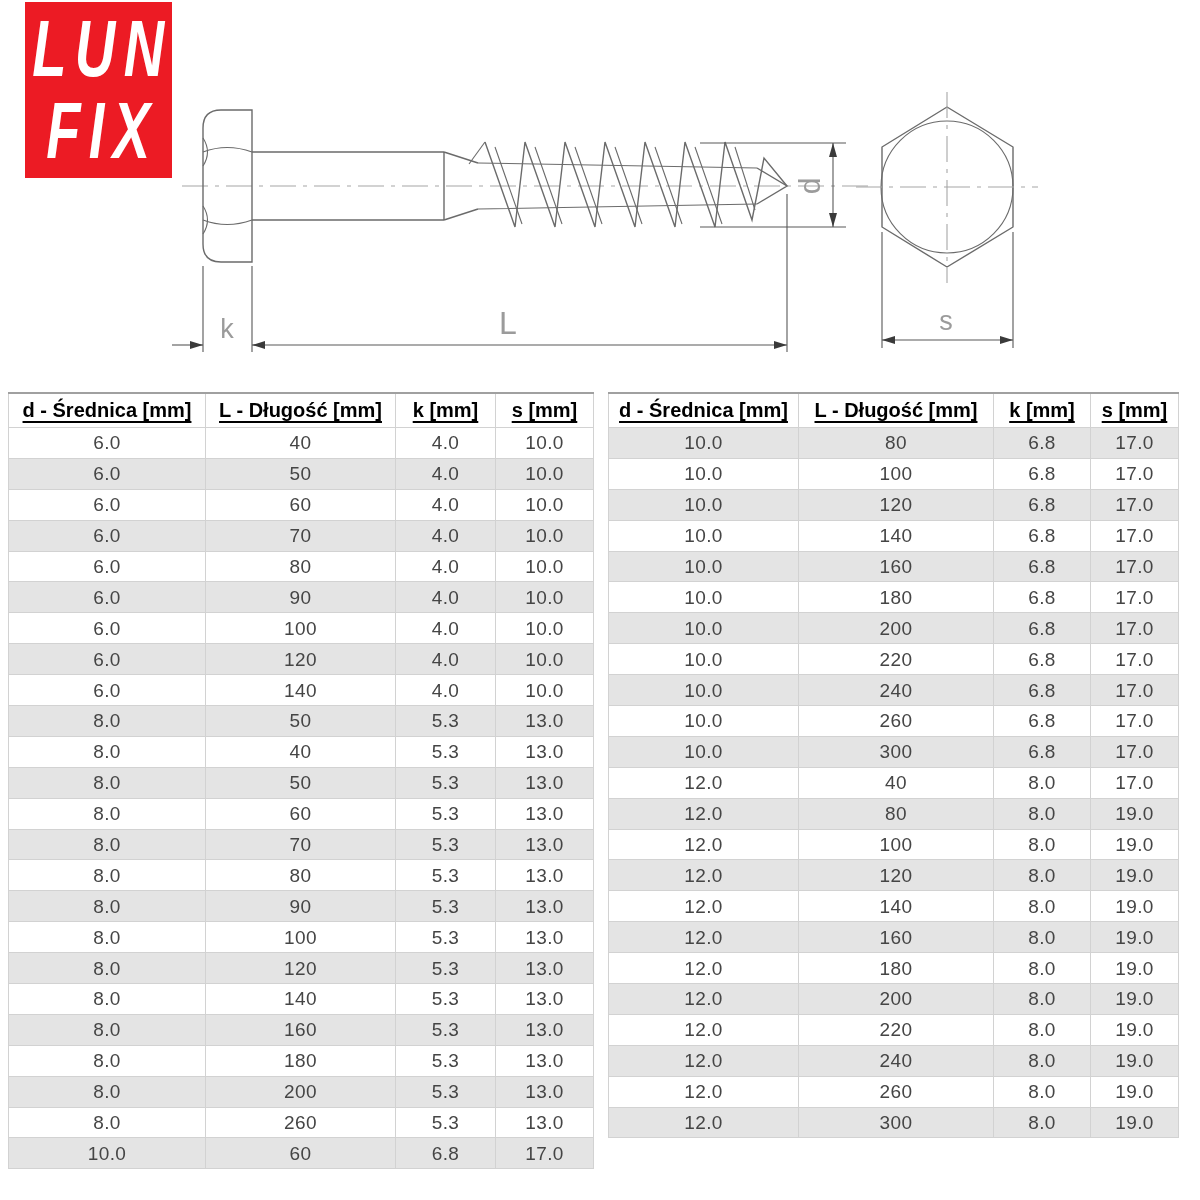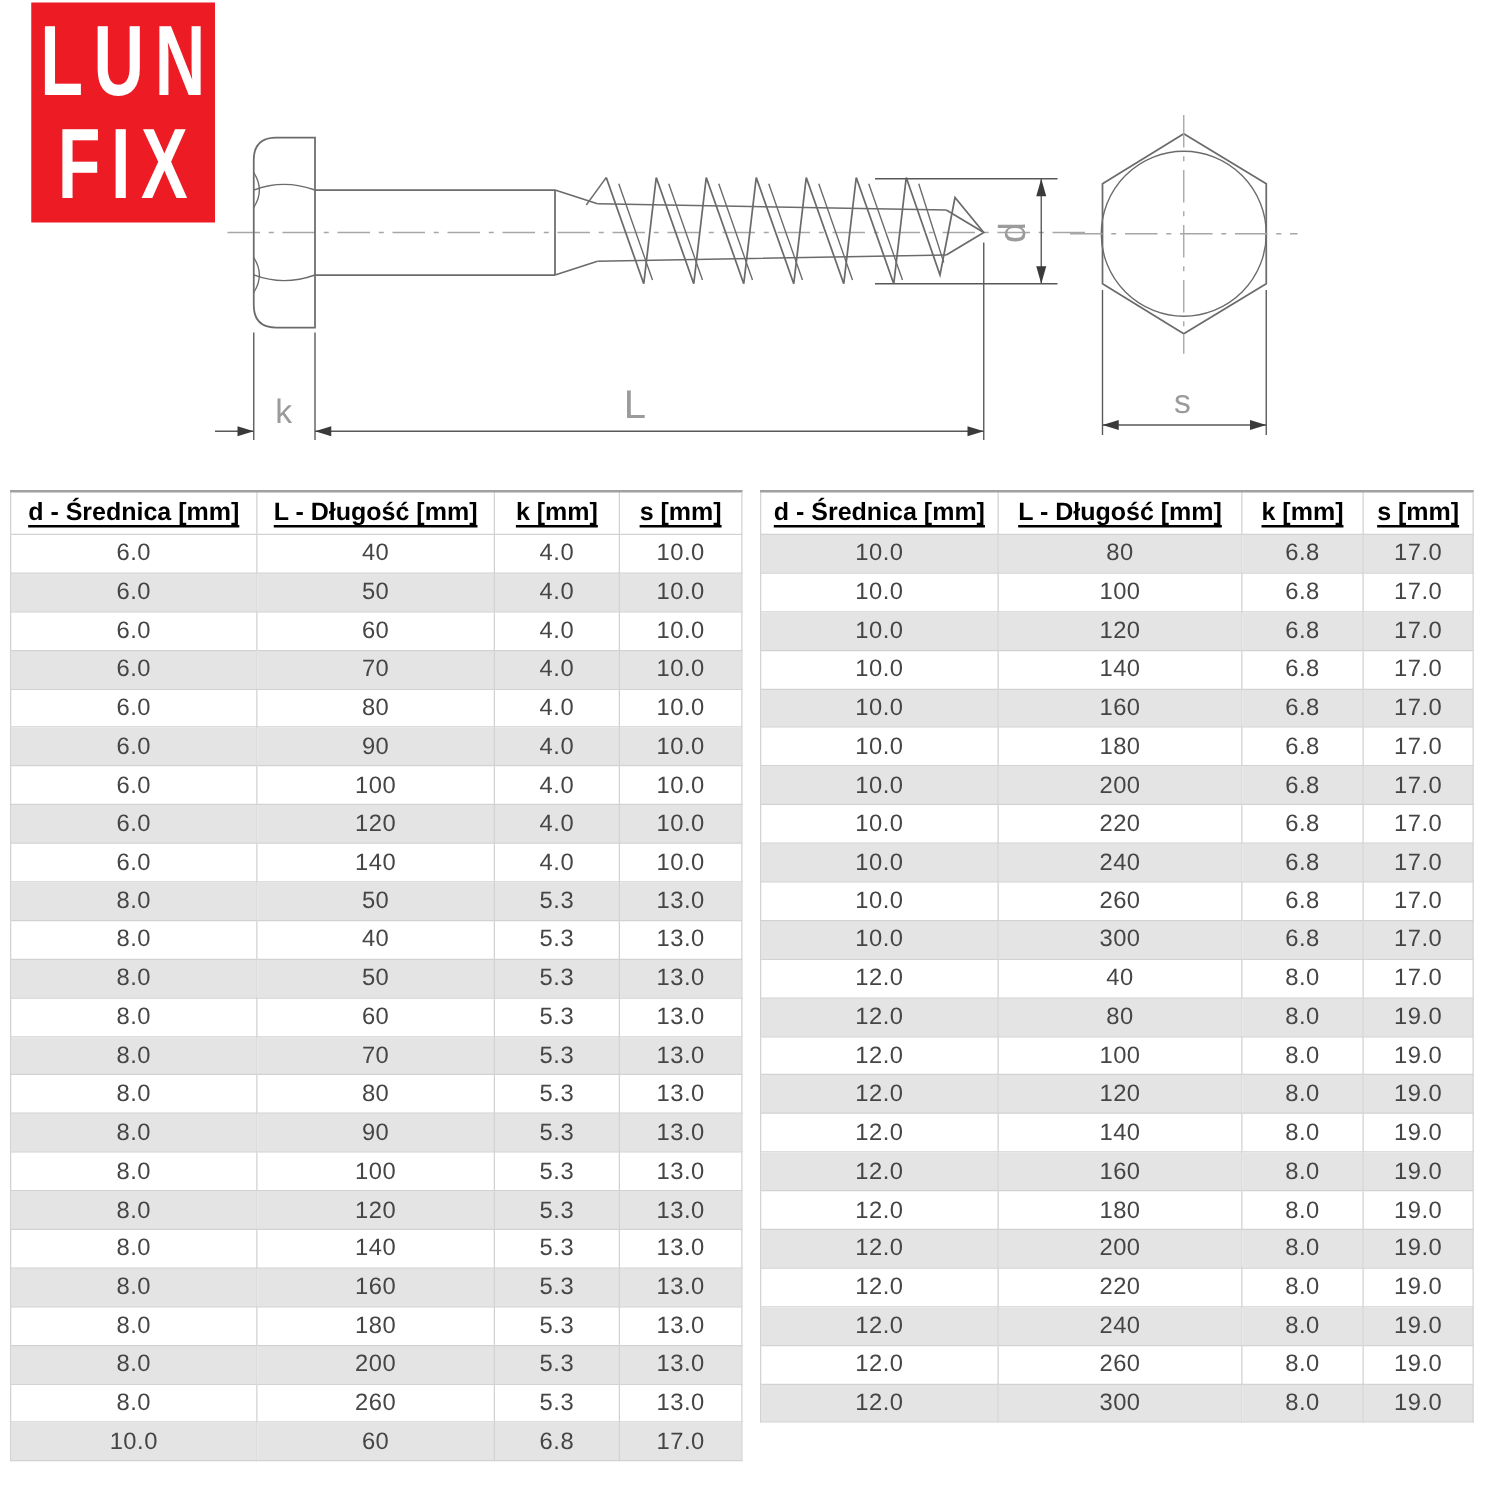--- a/index.html
+++ b/index.html
@@ -1,21 +1,21 @@
 <!DOCTYPE html>
 <html><head>
 <meta charset="utf-8">
 <style>
   html,body{margin:0;padding:0;background:#ffffff;}
   body{width:1200px;height:1200px;position:relative;overflow:hidden;
        font-family:"Liberation Sans",sans-serif;}
 
   
   .logo{position:absolute;left:25px;top:2px;width:147px;height:176px;
-        background:#ec1b24;display:flex;align-items:center;justify-content:center;}
+        background:#ec1b24;display:flex;align-items:center;justify-content:center;font-style:italic;}
   .logo-inner{transform:scaleX(0.70);transform-origin:50% 50%;text-align:center;
         color:#ffffff;font-weight:bold;font-size:80px;line-height:82px;
         letter-spacing:12px;padding-left:12px;}
 
   
   .drawing{position:absolute;left:0;top:0;width:1200px;height:385px;}
   .obj{stroke:#6b6b6b;stroke-width:1.4;fill:none;}
   .thin{stroke:#6b6b6b;stroke-width:1.1;fill:none;}
   .dim{stroke:#585858;stroke-width:1.1;fill:none;}
   .center{stroke:#a6a6a6;stroke-width:1.1;fill:none;stroke-dasharray:26 7 4 7;}

